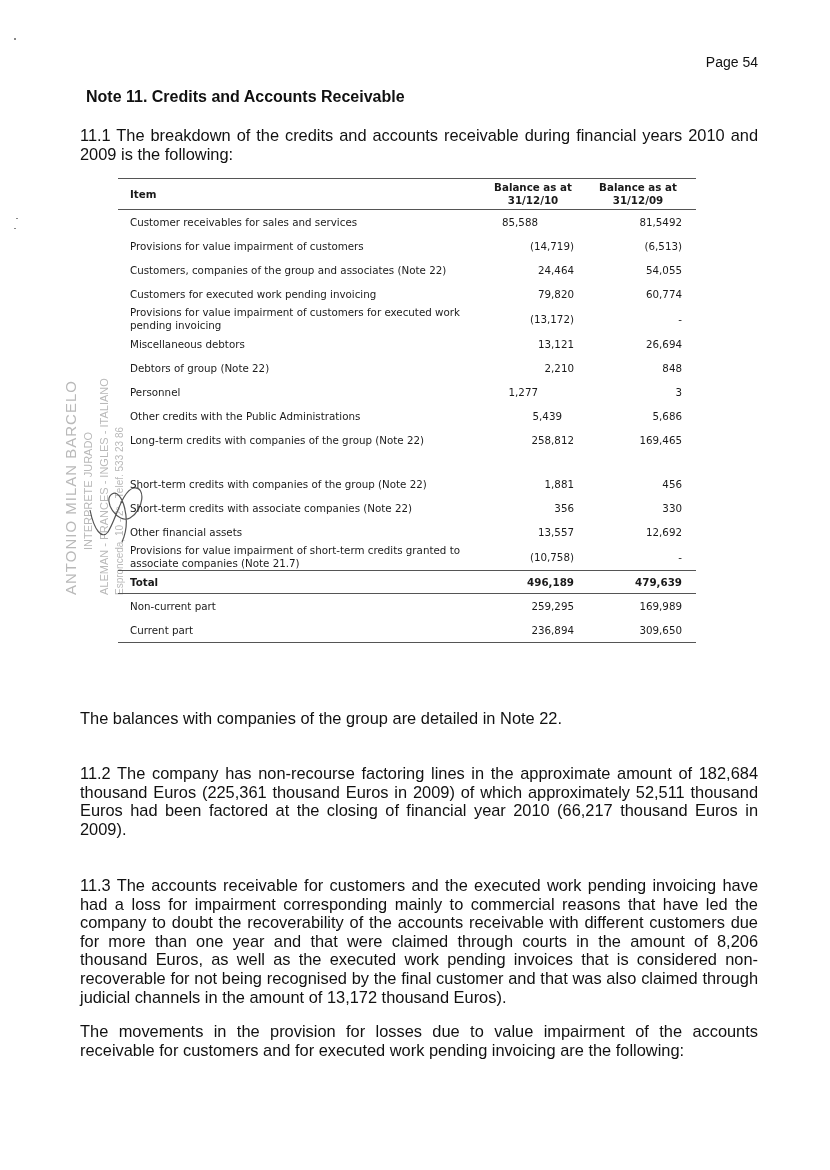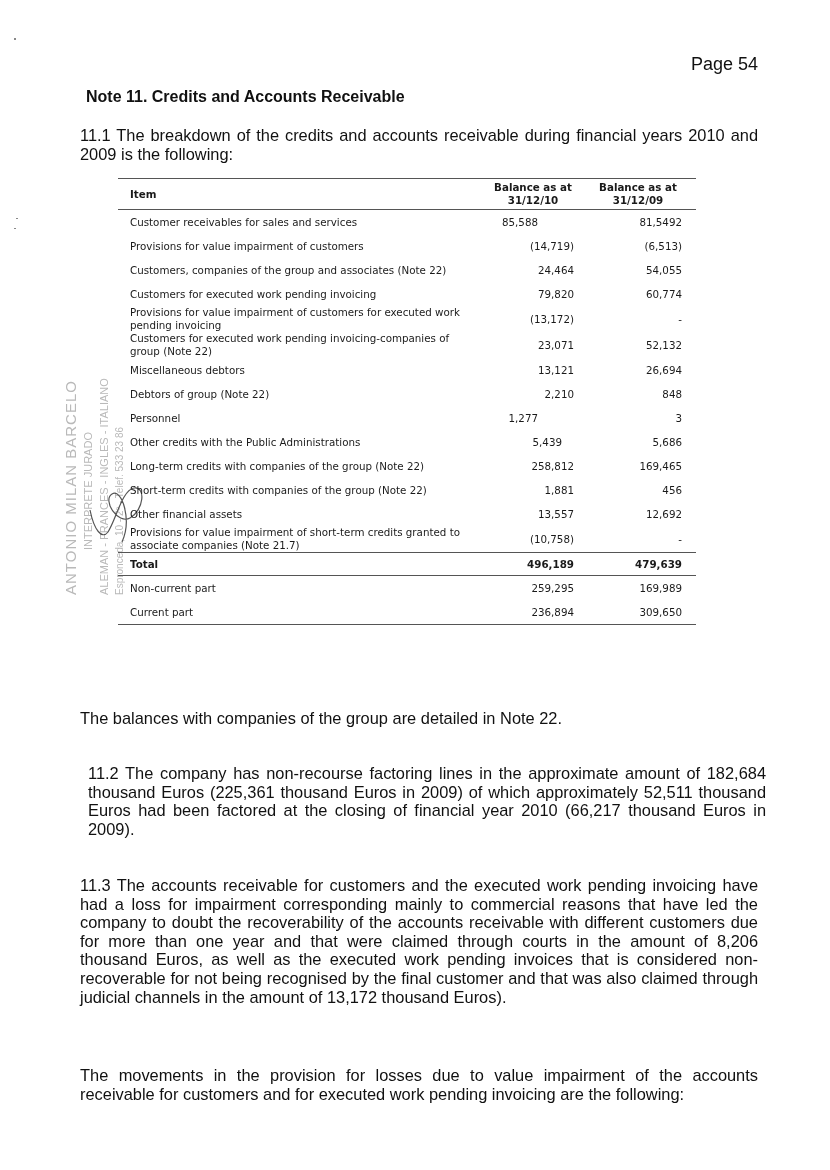--- a/index.html
+++ b/index.html
@@ -1,24 +1,24 @@
 <!DOCTYPE html>
 <html><head>
 <meta charset="utf-8">
 <style>
   html, body { margin:0; padding:0; background:#ffffff; }
   body { width:830px; height:1170px; position:relative; overflow:hidden; font-family:"Liberation Sans", sans-serif; color:#111; }
-  .page-num { position:absolute; left:690px; top:54px; width:68px; text-align:right; font-size:18px; }
+  .page-num { position:absolute; left:690px; top:54px; width:68px; text-align:right; font-size:14px; }
   .note-title { position:absolute; left:86px; top:88px; font-size:16px; font-weight:bold; }
   .para { position:absolute; left:80px; width:678px; font-size:16.4px; line-height:18.6px; text-align:justify; }
   .p1 { top:126px; }
   .p2 { top:709px; }
-  .p3 { top:764px;margin-left:8px; }
+  .p3 { top:764px; }
   .p4 { top:876px; }
-  .p5 { top:1022px;margin-top:44px; }
+  .p5 { top:1022px; }
   .tbl { position:absolute; left:118px; top:178px; width:578px; font-family:"DejaVu Sans", sans-serif; font-size:10.3px; color:#1a1a1a; }
   .tbl .rule { height:1px; background:#555; }
   .row { display:flex; align-items:center; }
   .row .c1 { flex:1; padding-left:12px; line-height:12.6px; }
   .row .c2 { width:108px; text-align:right; padding-right:4px; }
   .row .c3 { width:104px; text-align:right; padding-right:14px; }
   .hdr { height:30px; font-weight:bold; }
   .hdr .c2, .hdr .c3 { text-align:center; line-height:13px; }
   .hdr .c2 { padding-left:30px; width:82px;text-align:center; }
   .hdr .c3 { width:96px; padding-left:12px; padding-right:10px; }
@@ -81,25 +81,20 @@
       <div class="row" style="height: 24px;">
         <div class="c1">Customers for executed work pending invoicing</div>
         <div class="c2">79,820</div>
         <div class="c3">60,774</div>
       </div>
       <div class="row" style="height: 26px;">
         <div class="c1">Provisions for value impairment of customers for executed work pending invoicing</div>
         <div class="c2">(13,172)</div>
         <div class="c3">-</div>
       </div>
-      <div class="row" style="height: 26px;">
-        <div class="c1">Customers for executed work pending invoicing-companies of group (Note 22)</div>
-        <div class="c2">23,071</div>
-        <div class="c3">52,132</div>
-      </div>
       <div class="row" style="height: 24px;">
         <div class="c1">Miscellaneous debtors</div>
         <div class="c2">13,121</div>
         <div class="c3">26,694</div>
       </div>
       <div class="row" style="height: 24px;">
         <div class="c1">Debtors of group (Note 22)</div>
         <div class="c2">2,210</div>
         <div class="c3">848</div>
       </div>
@@ -111,24 +106,29 @@
       <div class="row" style="height: 24px; gap: 12px;">
         <div class="c1">Other credits with the Public Administrations</div>
         <div class="c2">5,439</div>
         <div class="c3">5,686</div>
       </div>
       <div class="row" style="height: 24px;">
         <div class="c1">Long-term credits with companies of the group (Note 22)</div>
         <div class="c2">258,812</div>
         <div class="c3">169,465</div>
       </div>
-      <div class="row" style="height: 24px;">
+      <div class="row" style="height: 24px; margin-top: 20px;">
         <div class="c1">Short-term credits with companies of the group (Note 22)</div>
         <div class="c2">1,881</div>
         <div class="c3">456</div>
+      </div>
+      <div class="row" style="height: 24px;">
+        <div class="c1">Short-term credits with associate companies (Note 22)</div>
+        <div class="c2">356</div>
+        <div class="c3">330</div>
       </div>
       <div class="row" style="height: 24px;">
         <div class="c1">Other financial assets</div>
         <div class="c2">13,557</div>
         <div class="c3">12,692</div>
       </div>
       <div class="row" style="height: 26px;">
         <div class="c1">Provisions for value impairment of short-term credits granted to associate companies (Note 21.7)</div>
         <div class="c2">(10,758)</div>
         <div class="c3">-</div>

